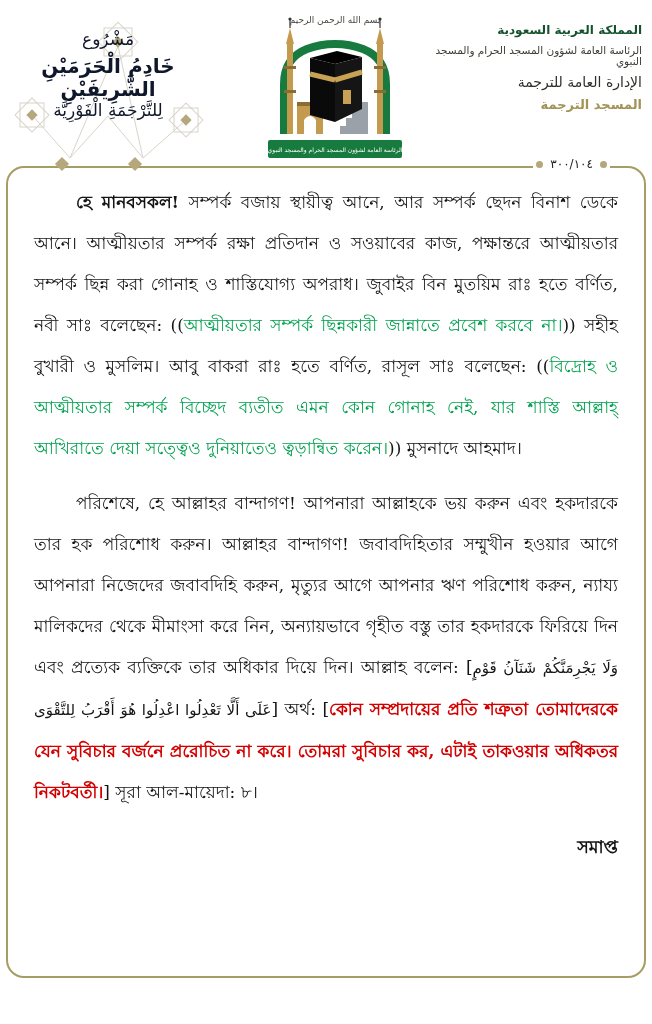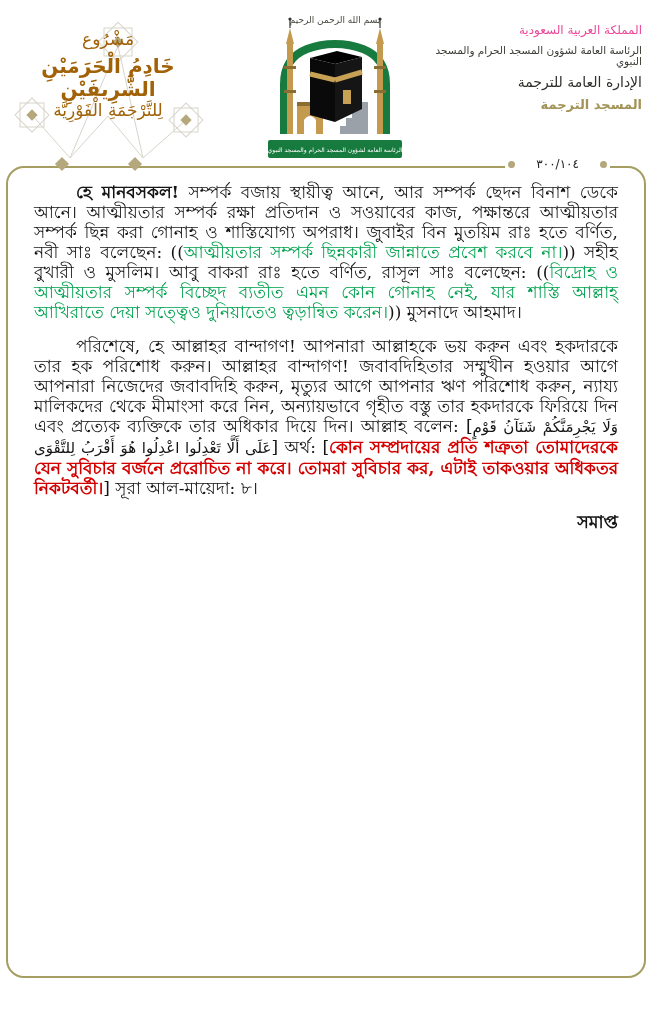--- a/index.html
+++ b/index.html
@@ -2,51 +2,51 @@
 <html lang="bn"><head>
 <meta charset="utf-8">
 <style>
   html,body{margin:0;padding:0;background:#fff;}
   .page{position:relative;width:652px;height:1024px;background:#ffffff;overflow:hidden;
         font-family:"DejaVu Sans",sans-serif;}
 
   
   .ornament-svg{position:absolute;left:8px;top:20px;width:200px;height:150px;}
   .calligraphy{position:absolute;left:12px;top:30px;width:192px;text-align:center;
-               direction:rtl;color:#a16207;line-height:1.15;}
+               direction:rtl;color:#0f172a;line-height:1.15;}
   .callig-l1{font-size:17px;}
   .callig-l2{font-size:20px;font-weight:bold;margin-top:5px;}
   .callig-l3{font-size:17px;margin-top:0;}
 
   .logo{position:absolute;left:240px;top:8px;width:190px;height:156px;}
 
   .hq{position:absolute;right:10px;top:24px;width:215px;direction:rtl;text-align:right;line-height:1;}
   .hq div{margin-bottom:9px;}
-  .hq-l1{font-size:12px;color:#ec4899;}
+  .hq-l1{font-size:12px;color:#14532d;font-weight:bold;}
   .hq-l2{font-size:10.5px;color:#3c3c35;}
   .hq-l3{font-size:13px;color:#a39357;font-weight:bold;}
   .hq-l4{font-size:14px;color:#2e2e29;font-weight:normal;}
   .hq-l5{font-size:13px;color:#a39357;font-weight:bold;}
 
-  .doc-number{position:absolute;top:155px;right:42px;display:flex;align-items:center;gap:21px;
+  .doc-number{position:absolute;top:155px;right:42px;display:flex;align-items:center;gap:7px;
               background:#fff;padding:0 3px;z-index:3;height:18px;}
   .doc-number .num{font-size:12px;color:#1d1d1d;letter-spacing:1px;}
   .dot{width:7px;height:7px;border-radius:50%;background:#b3a77b;}
 
   .line-diamond{position:absolute;width:10px;height:10px;background:#b5a87c;
                 transform:rotate(45deg);z-index:3;top:159px;}
   .line-diamond.d1{left:57px;}
   .line-diamond.d2{left:130px;}
 
   
   .content-box{position:absolute;left:6px;top:166px;width:636px;height:808px;
                border:2px solid #a69d62;border-radius:18px;background:#fff;z-index:1;}
   .body-text{position:absolute;left:26px;right:26px;top:14px;
              font-family:"DejaVu Serif","Liberation Serif",serif;
-             font-size:17px;line-height:20px;color:#141414;text-align:justify;direction:ltr;}
+             font-size:17px;line-height:41px;color:#141414;text-align:justify;direction:ltr;}
   .body-text p{margin:0 0 14px 0;text-indent:42px;}
   .lead-bold{font-weight:bold;}
   .green{color:#00a14e;}
   .red{color:#d40000;font-weight:bold;}
   .arabic-inline{font-family:"DejaVu Sans",sans-serif;font-size:15px;direction:rtl;unicode-bidi:isolate;}
   .the-end{text-align:right;font-weight:bold;font-size:17.5px;margin-top:3px;
            font-family:"DejaVu Serif","Liberation Serif",serif;color:#141414;}
 </style>
 </head>
 <body>

